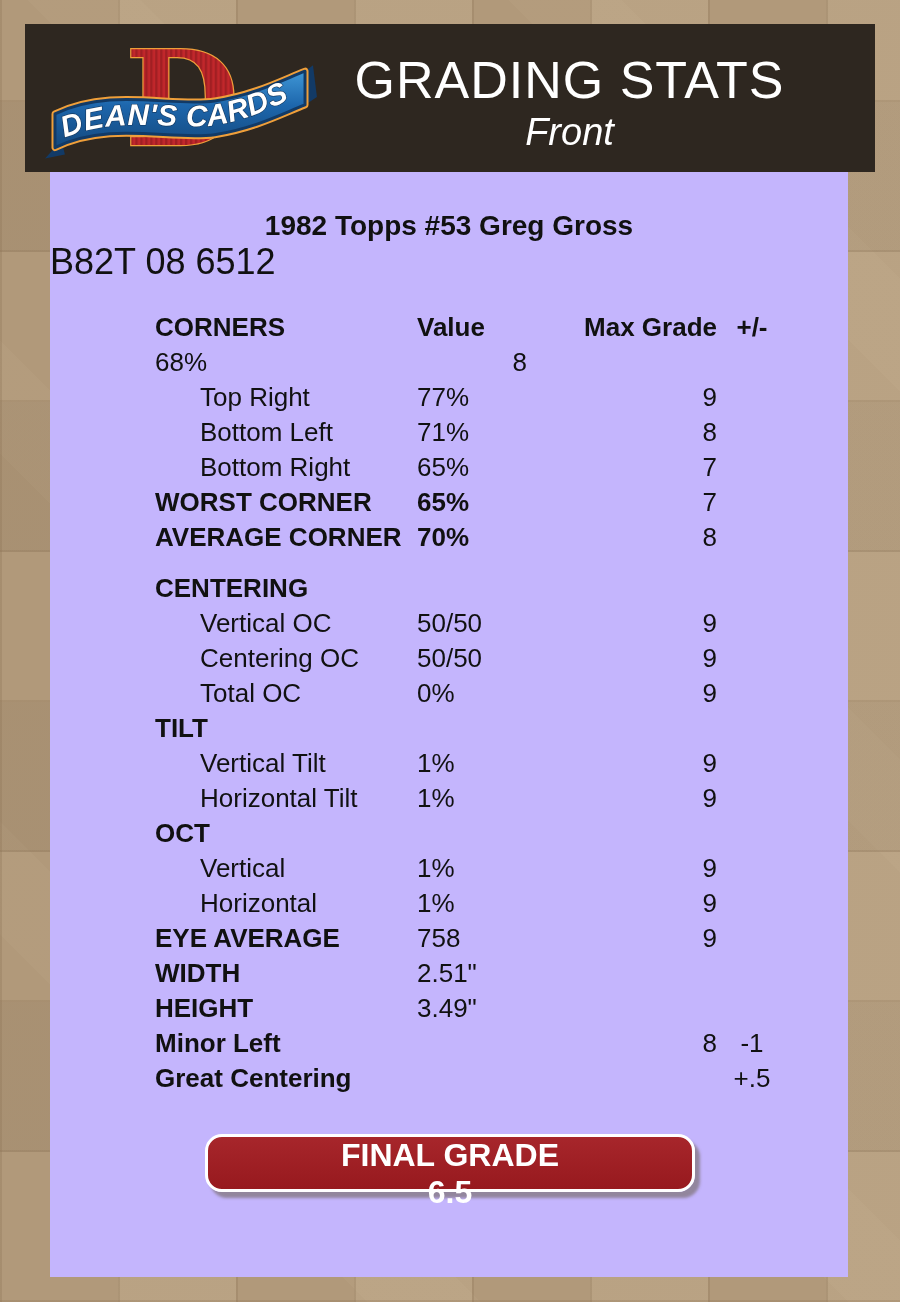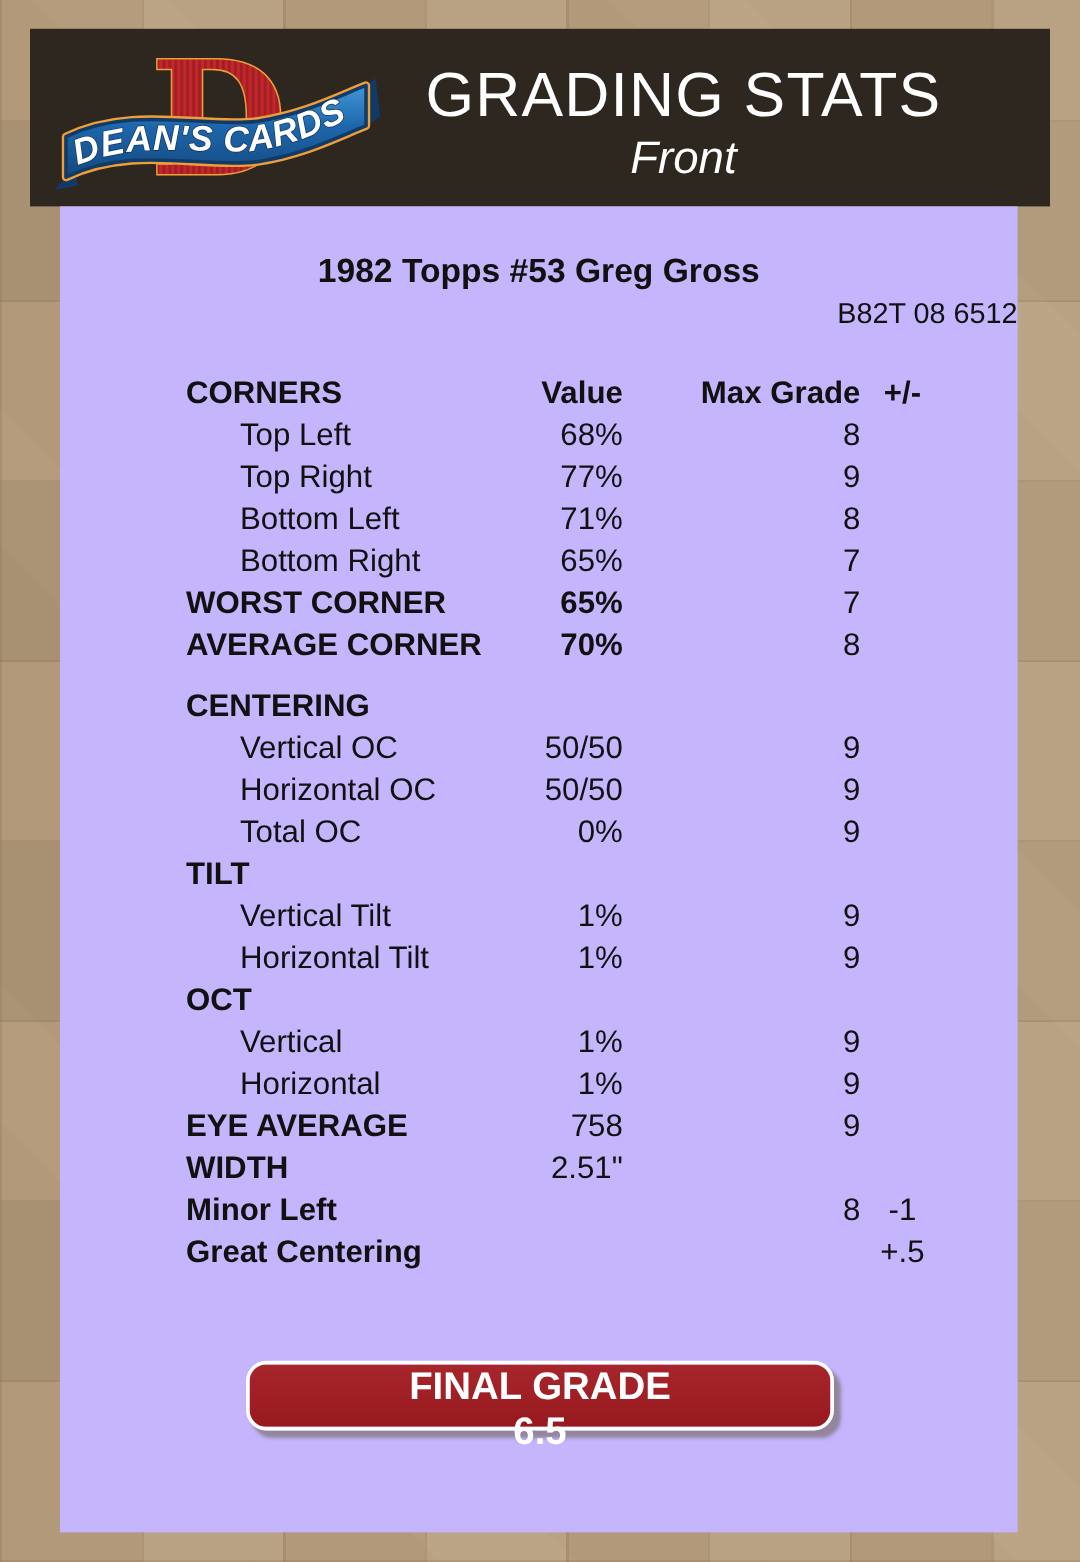--- a/index.html
+++ b/index.html
@@ -45,32 +45,32 @@
   .panel {
     position:absolute; left:50px; top:172px;
     width:798px; height:1105px;
     background:#c4b5fd;
     color:#111;
   }
   .card-title {
     margin-top:36px; text-align:center;
     font-size:28px; line-height:36px; font-weight:bold;
   }
-  .card-serial { text-align:right; font-size:24px; line-height:36px; }
+  .card-serial { text-align:left; font-size:36px; line-height:36px; }
 
   .grading-table { margin:30px 0 0 105px; width:648px; }
   .trow {
     display:grid;
     grid-template-columns:262px 110px 190px 70px;
     align-items:center;
     height:35px;
     font-size:26px;
   }
   .c-label { text-align:left; white-space:nowrap; }
-  .c-value { text-align:right; padding-right:8px; white-space:nowrap; }
+  .c-value { text-align:left; padding-right:8px; white-space:nowrap; }
   .c-grade { text-align:right; }
   .c-pm    { text-align:center; }
   .thead .c-label, .thead .c-value, .thead .c-grade, .thead .c-pm { font-weight:bold; }
   .trow.indent .c-label { padding-left:45px; }
   .trow.bold-label .c-label { font-weight:bold; }
   .trow.bold-value .c-value { font-weight:bold; }
   .trow.gap-before { margin-top:16px; }
 
   
   .final-grade {
@@ -131,21 +131,20 @@
 
     <section class="grading-table">
       <div class="trow thead">
         <div class="c-label">CORNERS</div>
         <div class="c-value">Value</div>
         <div class="c-grade">Max Grade</div>
         <div class="c-pm">+/-</div>
       </div>
       <div>
           <div class="trow indent">
-    <div class="c-label">Top Left</div>
     <div class="c-value">68%</div>
     <div class="c-grade">8</div>
     <div class="c-pm"></div>
   </div>
           <div class="trow indent">
     <div class="c-label">Top Right</div>
     <div class="c-value">77%</div>
     <div class="c-grade">9</div>
     <div class="c-pm"></div>
   </div>
@@ -179,21 +178,21 @@
     <div class="c-grade"></div>
     <div class="c-pm"></div>
   </div>
           <div class="trow indent">
     <div class="c-label">Vertical OC</div>
     <div class="c-value">50/50</div>
     <div class="c-grade">9</div>
     <div class="c-pm"></div>
   </div>
           <div class="trow indent">
-    <div class="c-label">Horizontal OC</div>
+    <div class="c-label">Centering OC</div>
     <div class="c-value">50/50</div>
     <div class="c-grade">9</div>
     <div class="c-pm"></div>
   </div>
           <div class="trow indent">
     <div class="c-label">Total OC</div>
     <div class="c-value">0%</div>
     <div class="c-grade">9</div>
     <div class="c-pm"></div>
   </div>
@@ -235,20 +234,26 @@
   </div>
           <div class="trow bold-label">
     <div class="c-label">EYE AVERAGE</div>
     <div class="c-value">758</div>
     <div class="c-grade">9</div>
     <div class="c-pm"></div>
   </div>
           <div class="trow bold-label">
     <div class="c-label">WIDTH</div>
     <div class="c-value">2.51"</div>
+    <div class="c-grade"></div>
+    <div class="c-pm"></div>
+  </div>
+          <div class="trow bold-label">
+    <div class="c-label">HEIGHT</div>
+    <div class="c-value">3.49"</div>
     <div class="c-grade"></div>
     <div class="c-pm"></div>
   </div>
           <div class="trow bold-label">
     <div class="c-label">Minor Left</div>
     <div class="c-value"></div>
     <div class="c-grade">8</div>
     <div class="c-pm">-1</div>
   </div>
           <div class="trow bold-label">

